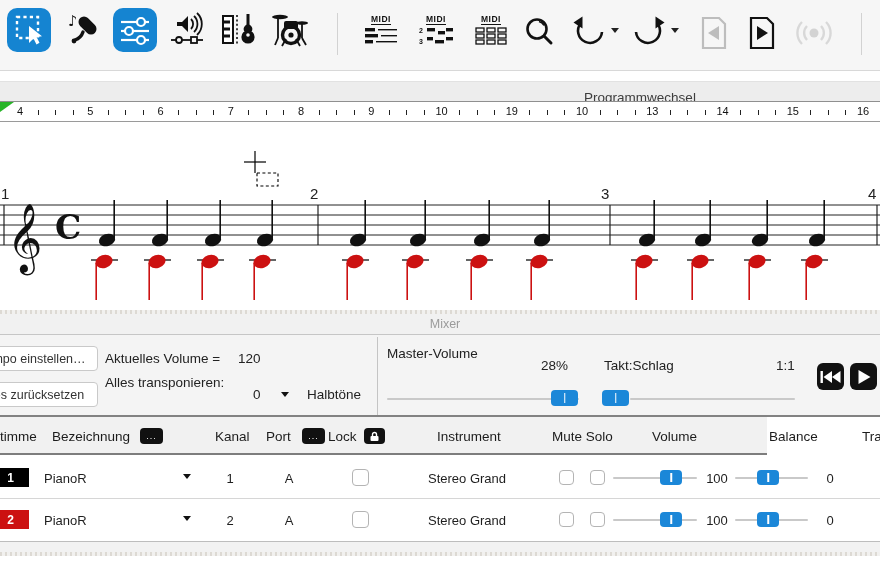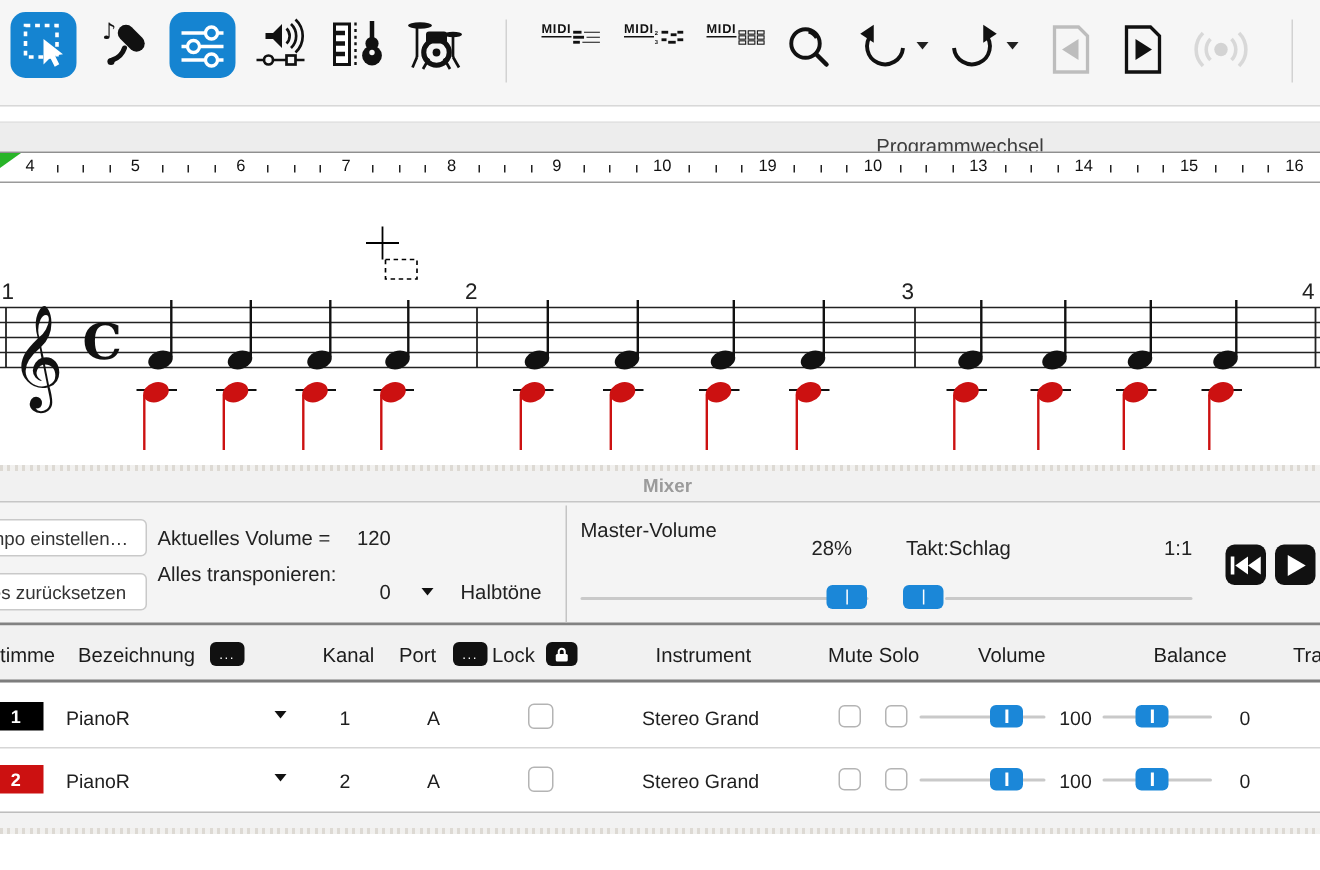--- a/index.html
+++ b/index.html
@@ -5,21 +5,21 @@
   html,body{margin:0;padding:0;background:#ddd;}
   #app{position:relative;width:880px;height:580px;background:#fff;overflow:hidden;
        font-family:"Liberation Sans",sans-serif;-webkit-font-smoothing:antialiased;}
 
   
   #toolbar{position:absolute;left:0;top:0;width:880px;height:70px;background:#f6f6f6;border-bottom:1px solid #d8d8d8;}
   .toolbtn{position:absolute;top:8px;width:44px;height:44px;border-radius:10px;display:flex;align-items:center;justify-content:center;}
   .toolbtn.active{background:#1584d1;}
   .smallbtn{position:absolute;display:flex;align-items:center;justify-content:center;}
   .vsep{position:absolute;top:13px;width:1px;height:42px;background:#d2d2d2;}
-  .midiicon{position:absolute;top:14px;width:40px;height:40px;display:flex;flex-direction:row;align-items:flex-start;}
+  .midiicon{position:absolute;top:14px;width:40px;height:40px;display:flex;flex-direction:column;align-items:center;}
   .midiword{font-size:8.5px;font-weight:bold;letter-spacing:.5px;color:#111;border-bottom:1.5px solid #111;line-height:10px;padding-bottom:0px;}
   .ddtri{position:absolute;width:0;height:0;border-left:4px solid transparent;border-right:4px solid transparent;border-top:5px solid #222;}
 
   
   #programbar{position:absolute;left:0;top:81px;width:880px;height:31px;background:#ededed;border-top:1px solid #e2e2e2;}
   #programbar .title{position:absolute;left:540px;top:8px;width:200px;text-align:center;font-size:13.5px;color:#3d3d3d;}
   #programbar .handledot{position:absolute;left:634px;top:25px;width:6px;height:6px;border-radius:50%;background:#c0c0c0;}
 
   
   #ruler{position:absolute;left:0;top:101px;width:880px;height:21px;background:#fff;border-top:1px solid #8f8f8f;border-bottom:1px solid #9a9a9a;box-sizing:border-box;}
@@ -27,33 +27,33 @@
   .rtick{position:absolute;top:8px;width:1px;height:5px;background:#222;}
   #playmarker{position:absolute;left:0;top:0;width:0;height:0;border-top:10px solid #28b428;border-right:14px solid transparent;}
 
   
   #score{position:absolute;left:0;top:122px;width:880px;height:188px;background:#fff;}
 
   
   .grip{position:absolute;left:0;width:880px;height:4px;background:repeating-linear-gradient(90deg,#d7d3cc 0 2px,#efeeec 2px 5px);opacity:.85;}
 
   
-  #mixerstrip{position:absolute;left:0;top:314px;width:880px;height:20px;background:#f1f1f1;font-weight:bold;}
+  #mixerstrip{position:absolute;left:0;top:314px;width:880px;height:20px;background:#f1f1f1;}
   #mixerstrip .title{position:absolute;left:400px;top:3px;width:90px;text-align:center;font-size:12.5px;color:#9b9b9b;}
   #mixerpanel{position:absolute;left:0;top:334px;width:880px;height:83px;background:#f4f4f4;border-top:1px solid #c6c6c6;border-bottom:2px solid #828282;box-sizing:border-box;}
   #mixerpanel .divider{position:absolute;left:377px;top:2px;width:1px;height:78px;background:#c4c4c4;}
   .mxbtn{position:absolute;height:25px;background:#fff;border:1px solid #c9c9c9;border-radius:4px;font-size:12.5px;color:#333;display:flex;align-items:center;justify-content:center;box-sizing:border-box;}
   .mxlabel{position:absolute;font-size:13.5px;color:#222;white-space:nowrap;}
   .track-line{position:absolute;height:2px;background:#c9c9c9;border-radius:1px;}
   .thumb{position:absolute;background:#1b87d8;border-radius:4px;}
   .thumb::after{content:"";position:absolute;left:50%;top:3px;bottom:3px;width:1.5px;background:#fff;transform:translateX(-50%);}
   .transport{position:absolute;top:363px;width:27px;height:27px;background:#111;border-radius:6px;display:flex;align-items:center;justify-content:center;}
 
   
-  #tablehead{position:absolute;left:0;top:417px;width:880px;height:38px;background:#f1f1f1;border-bottom:2px solid #7d7d7d;box-sizing:border-box;}
+  #tablehead{position:absolute;left:0;top:417px;width:767px;height:38px;background:#f1f1f1;border-bottom:2px solid #7d7d7d;box-sizing:border-box;}
   .th{position:absolute;top:12px;font-size:13.5px;color:#1c1c1c;white-space:nowrap;}
   .blkbtn{position:absolute;top:11px;width:23px;height:16px;background:#111;border-radius:4px;color:#fff;font-size:9px;letter-spacing:1px;display:flex;align-items:center;justify-content:center;line-height:1;}
   #rows{position:absolute;left:0;top:457px;width:880px;}
   .track-row{position:relative;width:880px;background:#fff;}
   .track-row + .track-row{border-top:1px solid #d6d6d6;}
   .badge{position:absolute;left:-8px;width:37px;height:19px;display:flex;align-items:center;justify-content:center;color:#fff;font-size:12px;font-weight:bold;}
   .cell{position:absolute;font-size:13px;color:#1e1e1e;white-space:nowrap;}
   .cb{position:absolute;background:#fff;border:1.5px solid #b4b4b4;border-radius:4px;box-sizing:border-box;}
   .rowdd{position:absolute;width:0;height:0;border-left:4.5px solid transparent;border-right:4.5px solid transparent;border-top:5.5px solid #111;}
   .rslider{position:absolute;height:15px;}

